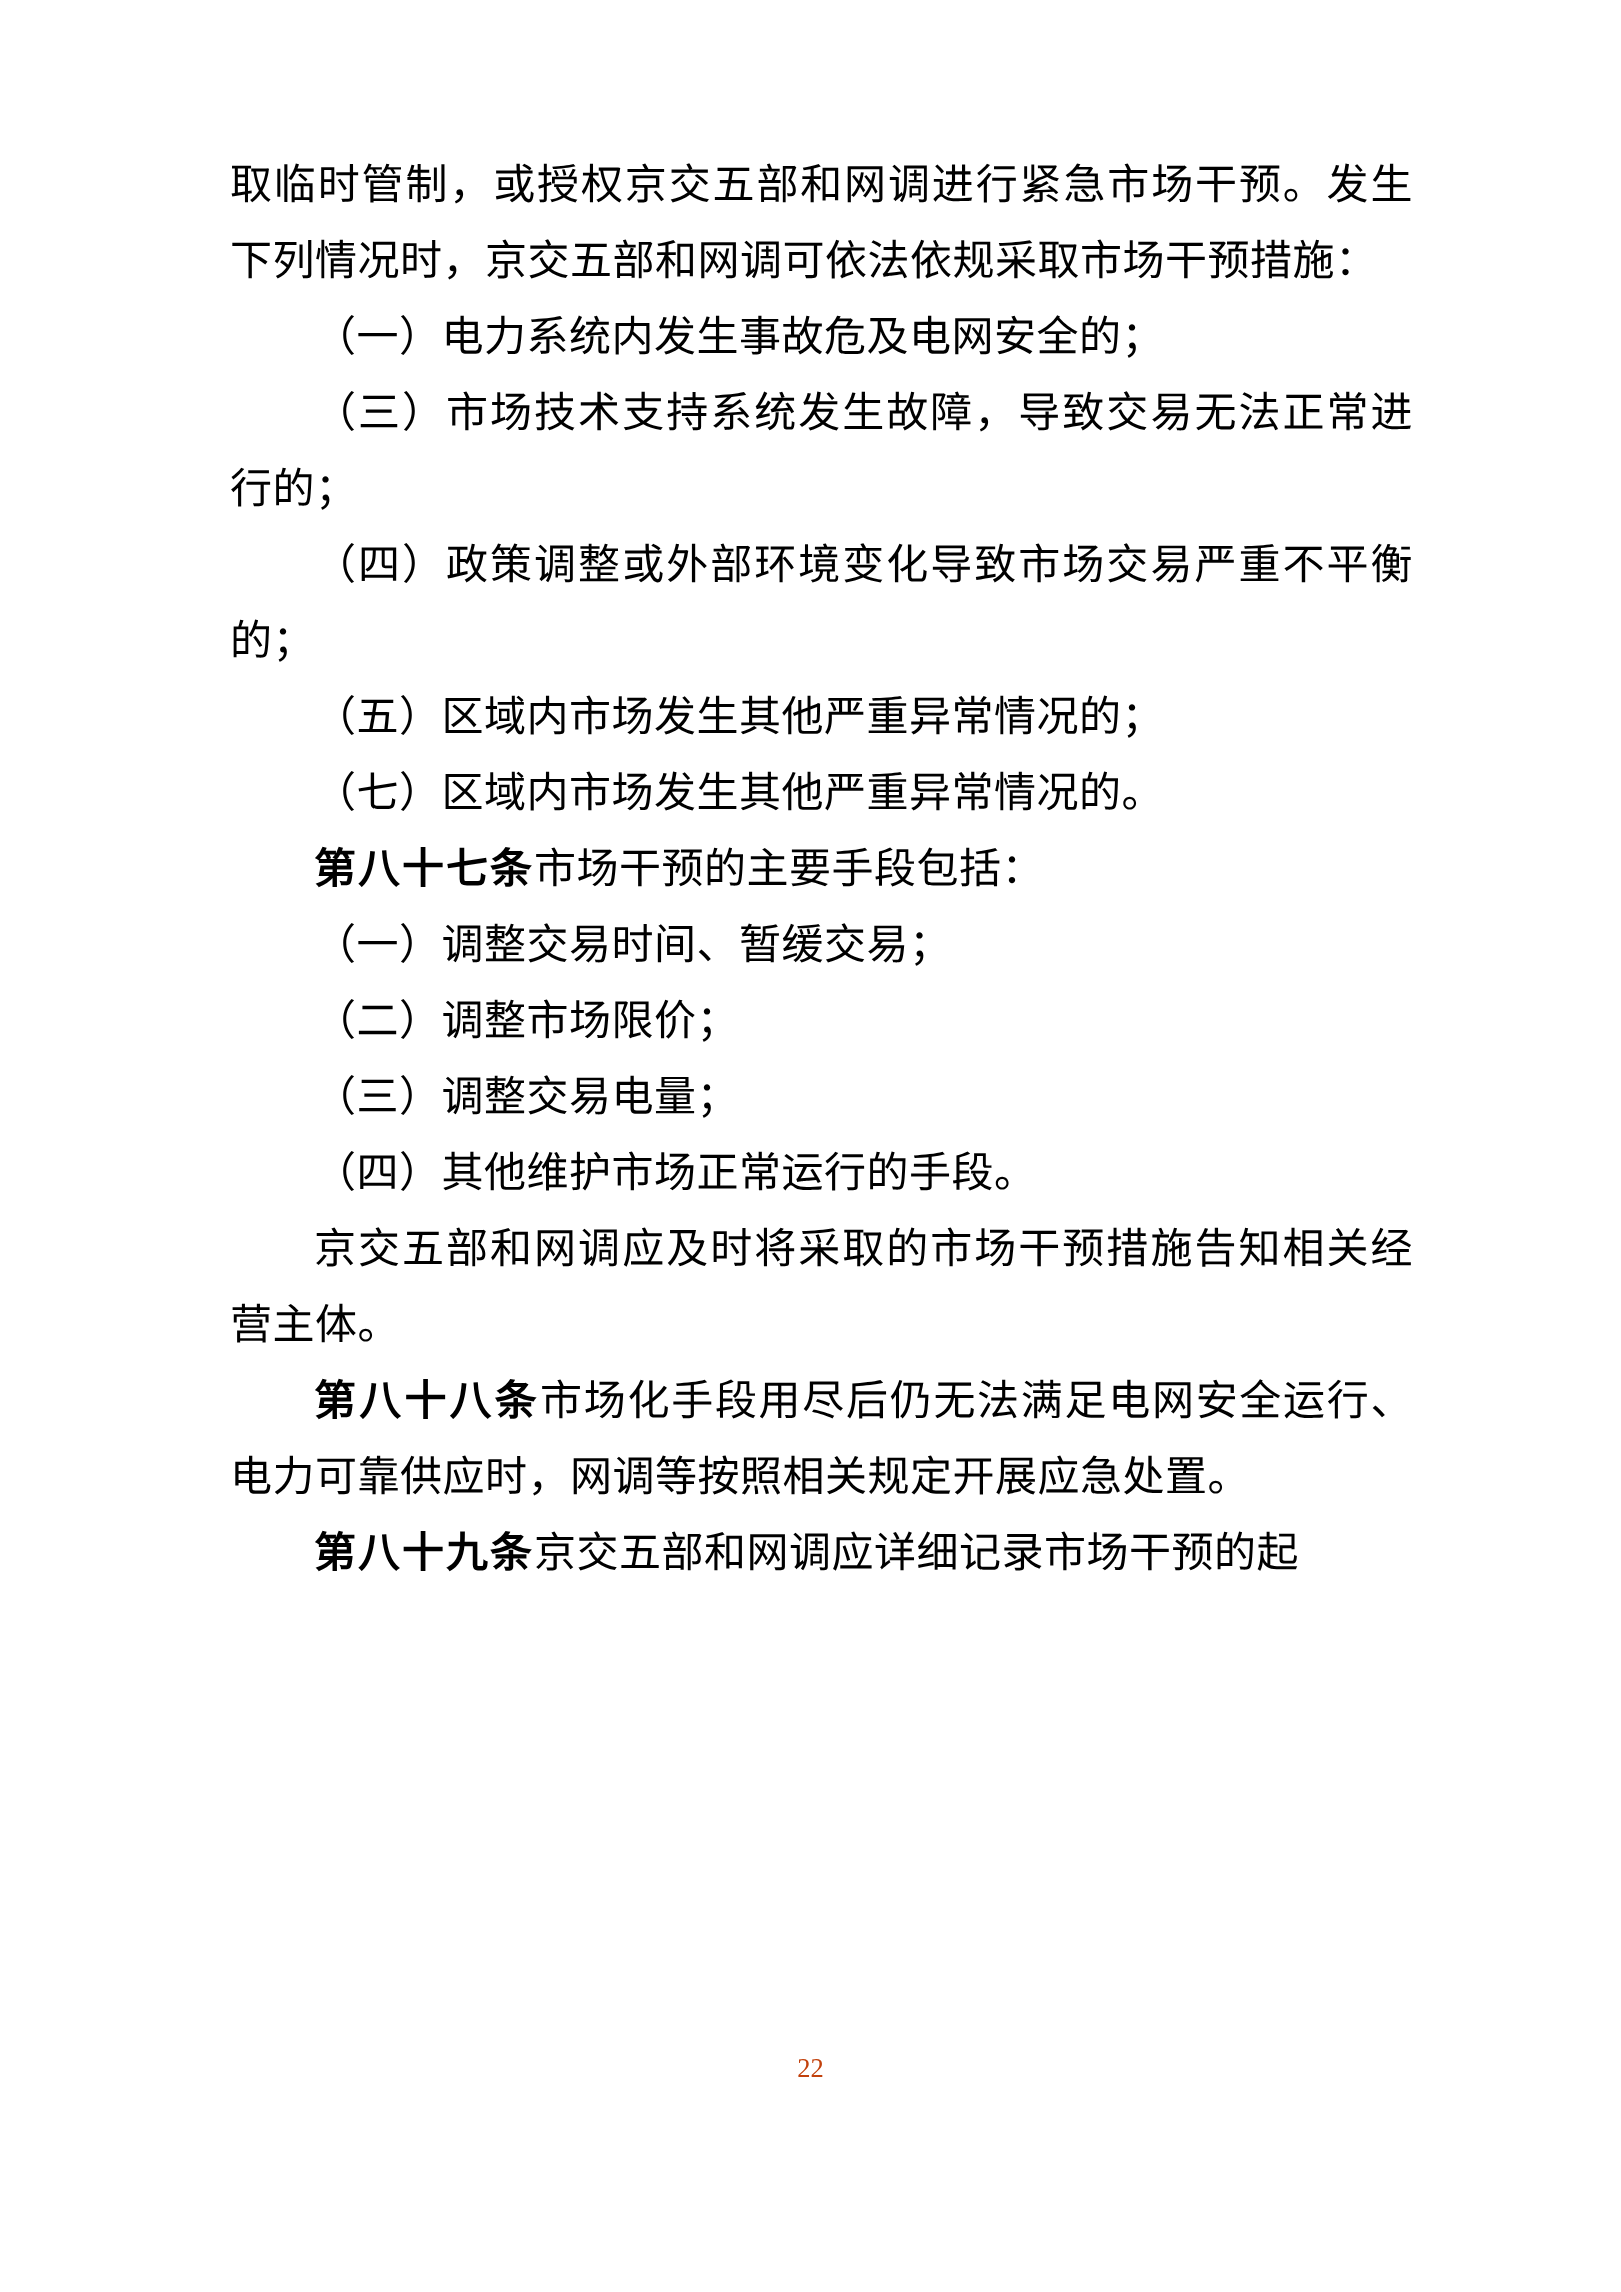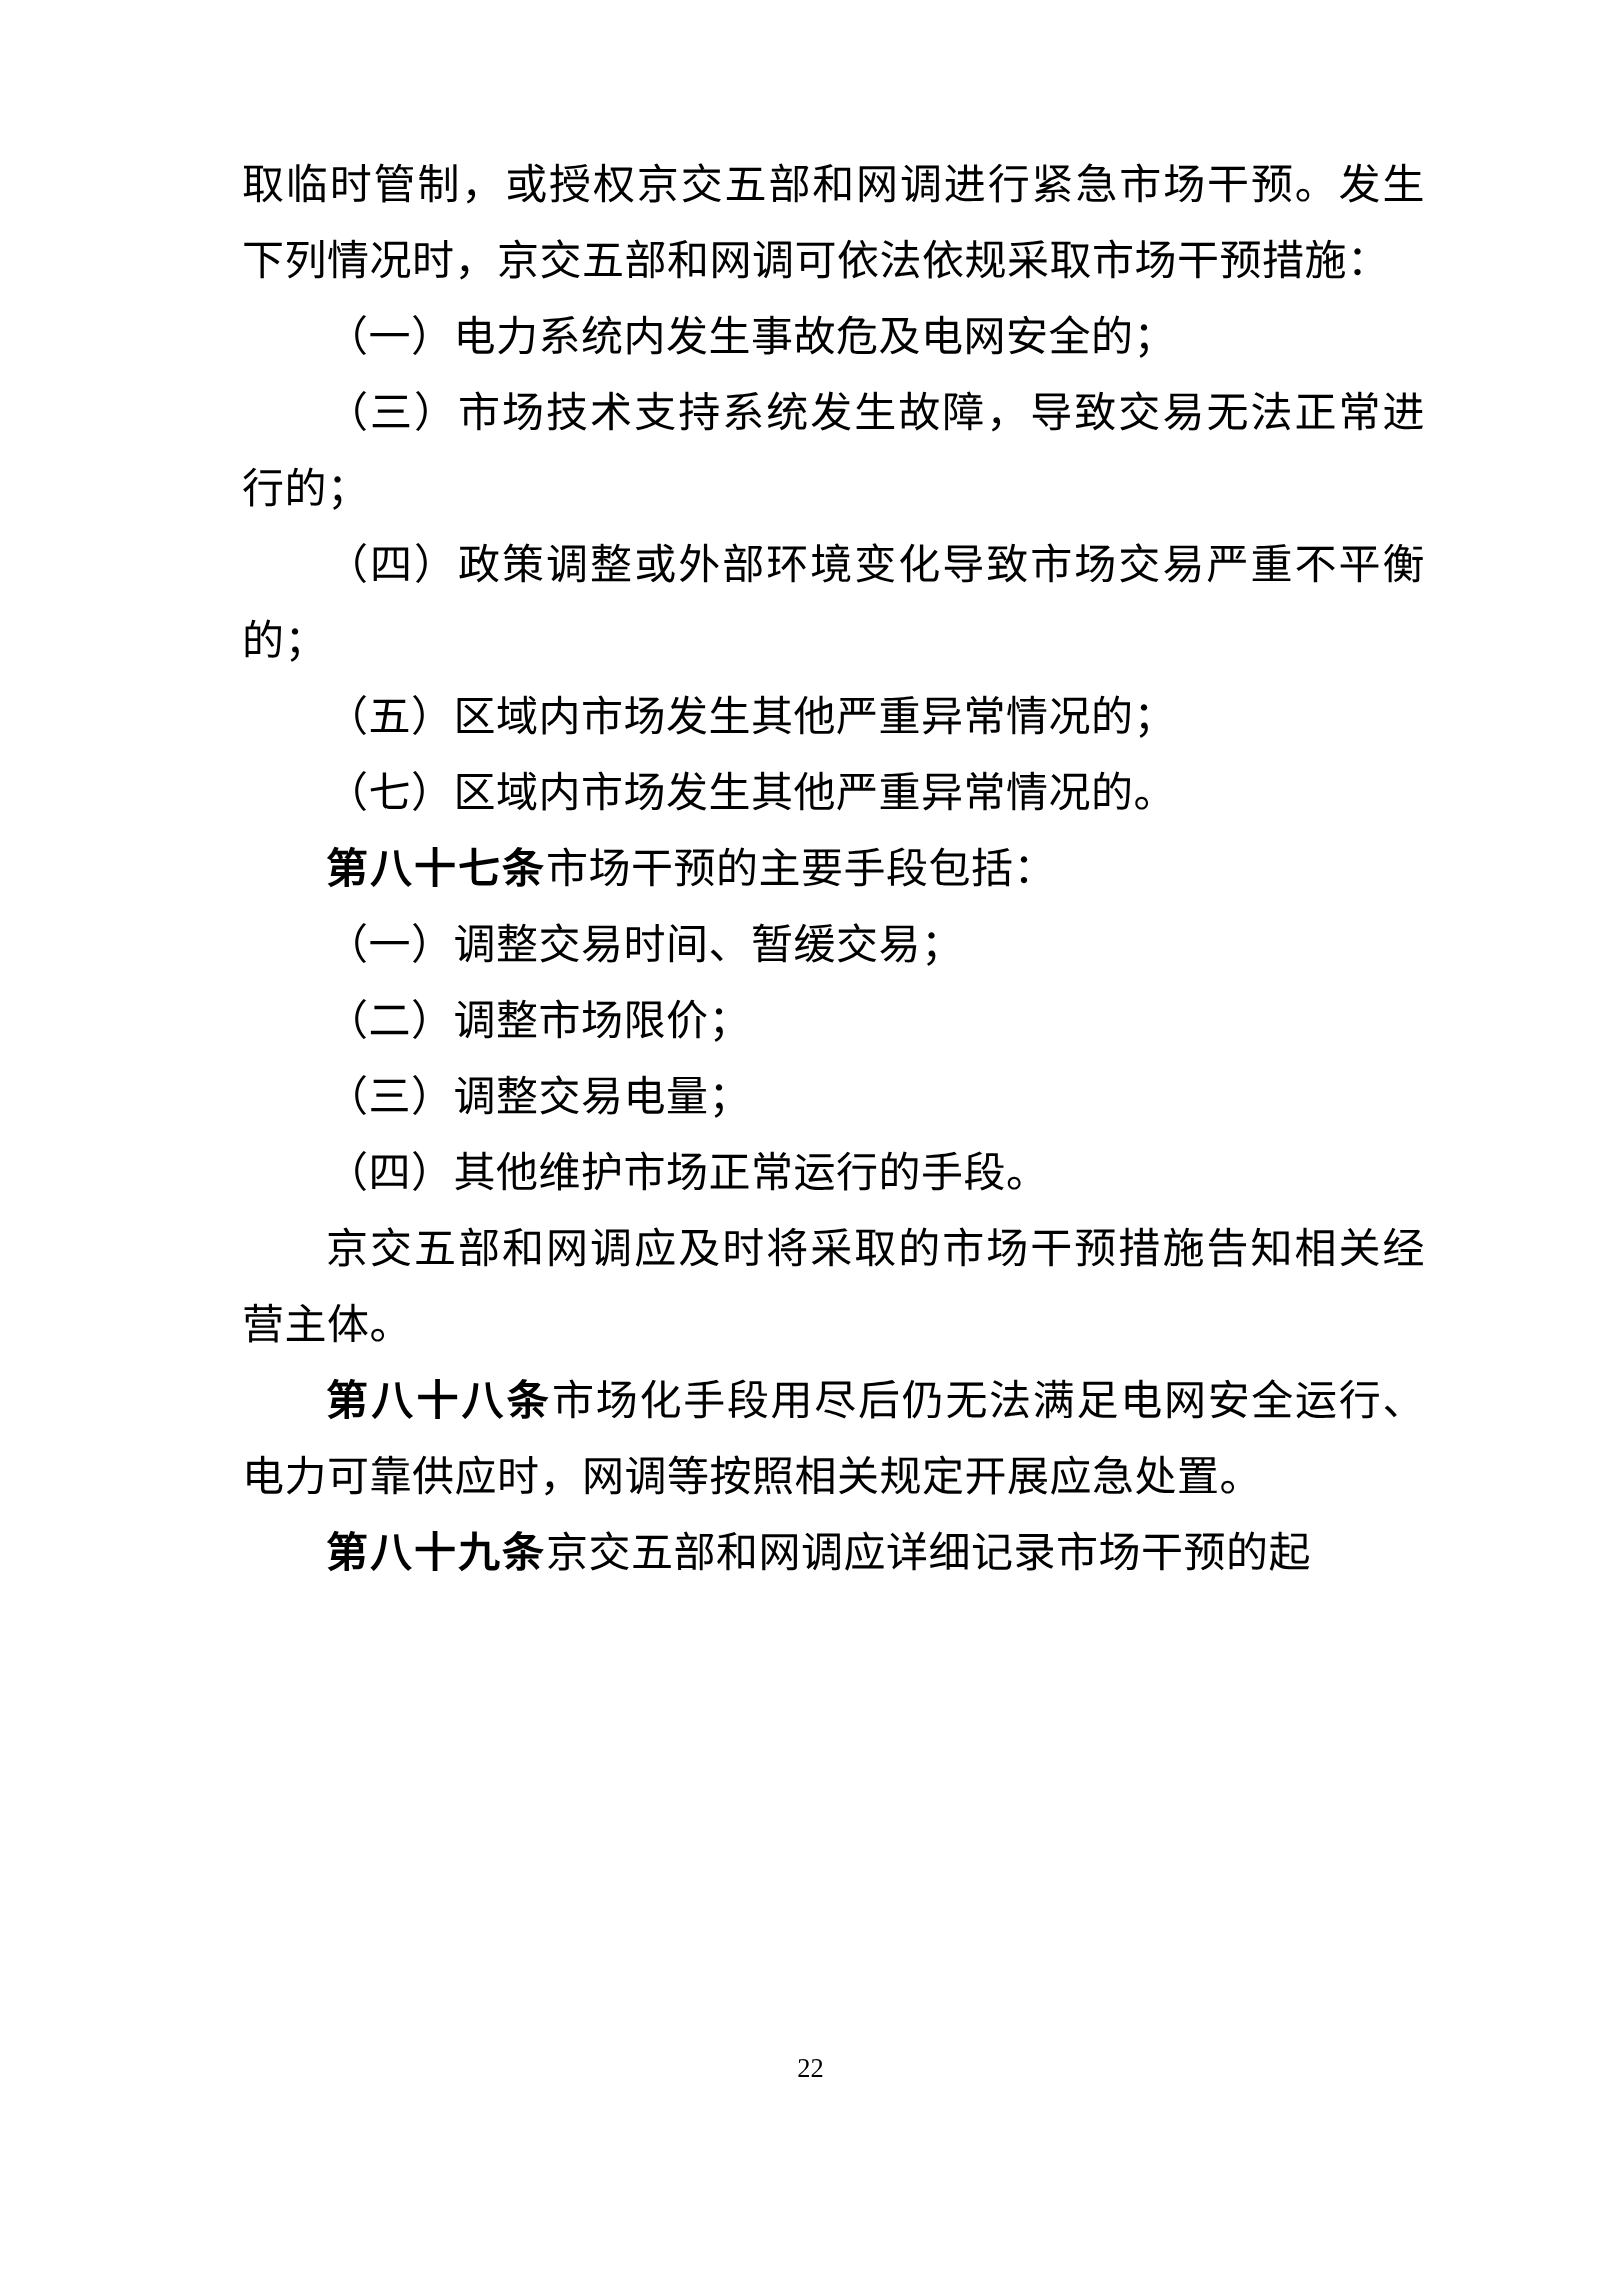--- a/index.html
+++ b/index.html
@@ -12,21 +12,21 @@
     width: 1621px;
     height: 2293px;
     position: relative;
     font-family: "Liberation Serif", "DejaVu Serif", serif;
     color: #000000;
     overflow: hidden;
   }
   .page {
     position: absolute;
     top: 0;
-    left: 12px;
+    left: 0;
     width: 1493px;
     height: 2293px;
     box-sizing: border-box;
     padding: 147px 80px 0 230px;
   }
   .body-text {
     font-size: 42px;
     line-height: 76px;
     letter-spacing: 0.5px;
     text-align: justify;
@@ -47,21 +47,21 @@
     letter-spacing: 0.5px;
   }
   .page-number {
     position: absolute;
     left: 0;
     right: 0;
     top: 2053px;
     text-align: center;
     font-size: 26.5px;
     font-family: "Liberation Serif", "DejaVu Serif", serif;
-    color: #000000;
+    color: #c2410c;
   }
 </style>
 </head>
 <body>
 
 <div class="page">
   <div class="body-text">
 
     <p class="para">取临时管制，或授权京交五部和网调进行紧急市场干预。发生下列情况时，京交五部和网调可依法依规采取市场干预措施：</p>
 

